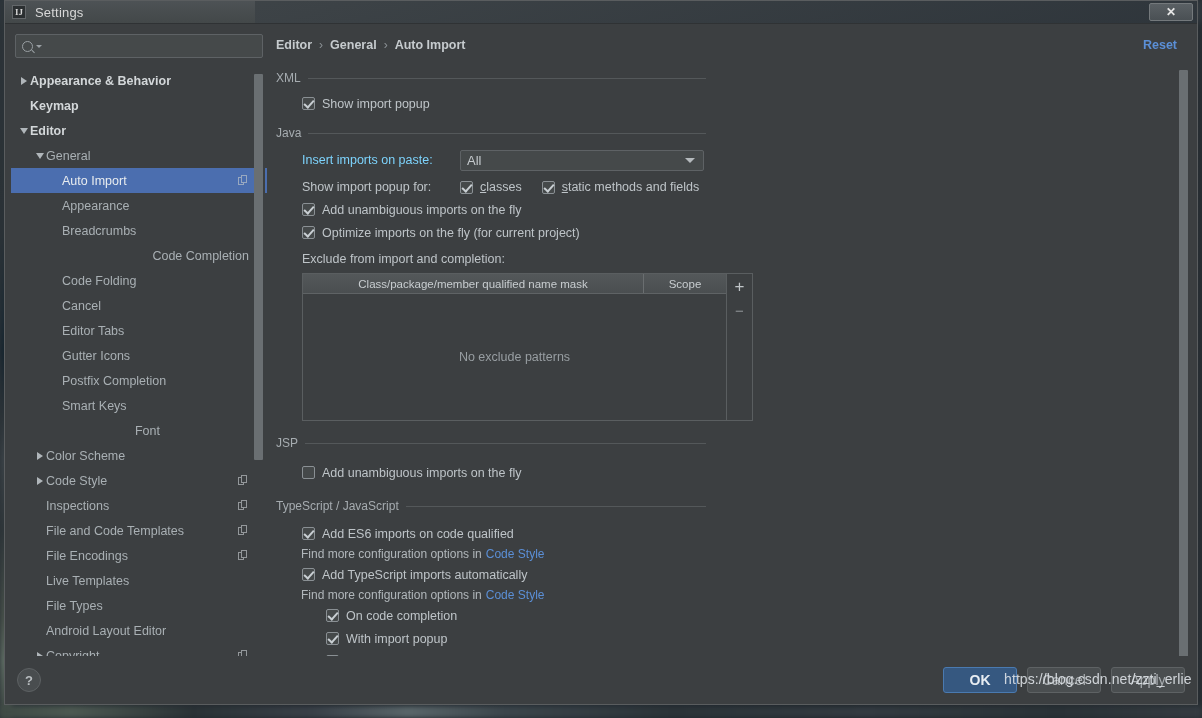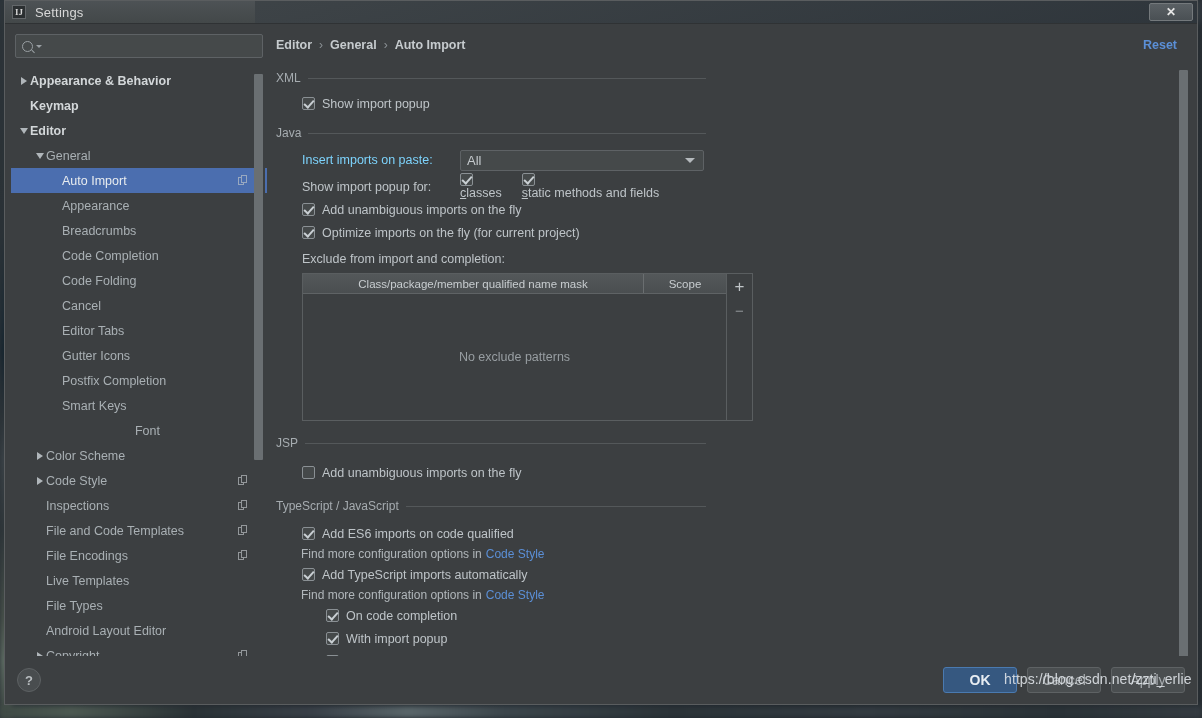--- a/index.html
+++ b/index.html
@@ -433,21 +433,21 @@
   }
 
   .inline-row {
     display: flex;
     align-items: center;
     height: 23px;
     color: #bec4c8;
     font-size: 12.5px;
   }
   .inline-row .lead { width: 158px; }
-  .inline-chk { display: flex; align-items: flex-start; margin-right: 20px; flex-direction: column; }
+  .inline-chk { display: flex; align-items: flex-end; margin-right: 20px; }
 
   .plain-label {
     color: #bec4c8;
     font-size: 12.5px;
     height: 22px;
     display: flex;
     align-items: center;
     padding-top: 4px;
   }
 
@@ -661,21 +661,21 @@
                 <span class="copy-badge"></span>
               </div>
               <div class="tree-row" style="padding-left: 38px;">
                 <span class="twisty"></span>
                 <span class="label">Appearance</span>
               </div>
               <div class="tree-row" style="padding-left: 38px;">
                 <span class="twisty"></span>
                 <span class="label">Breadcrumbs</span>
               </div>
-              <div class="tree-row" style="padding-left: 38px;">
+              <div class="tree-row" style="padding-left: 38px; text-align: right;">
                 <span class="twisty"></span>
                 <span class="label">Code Completion</span>
               </div>
               <div class="tree-row" style="padding-left: 38px;">
                 <span class="twisty"></span>
                 <span class="label">Code Folding</span>
               </div>
               <div class="tree-row" style="padding-left: 38px;">
                 <span class="twisty"></span>
                 <span class="label">Cancel</span>

